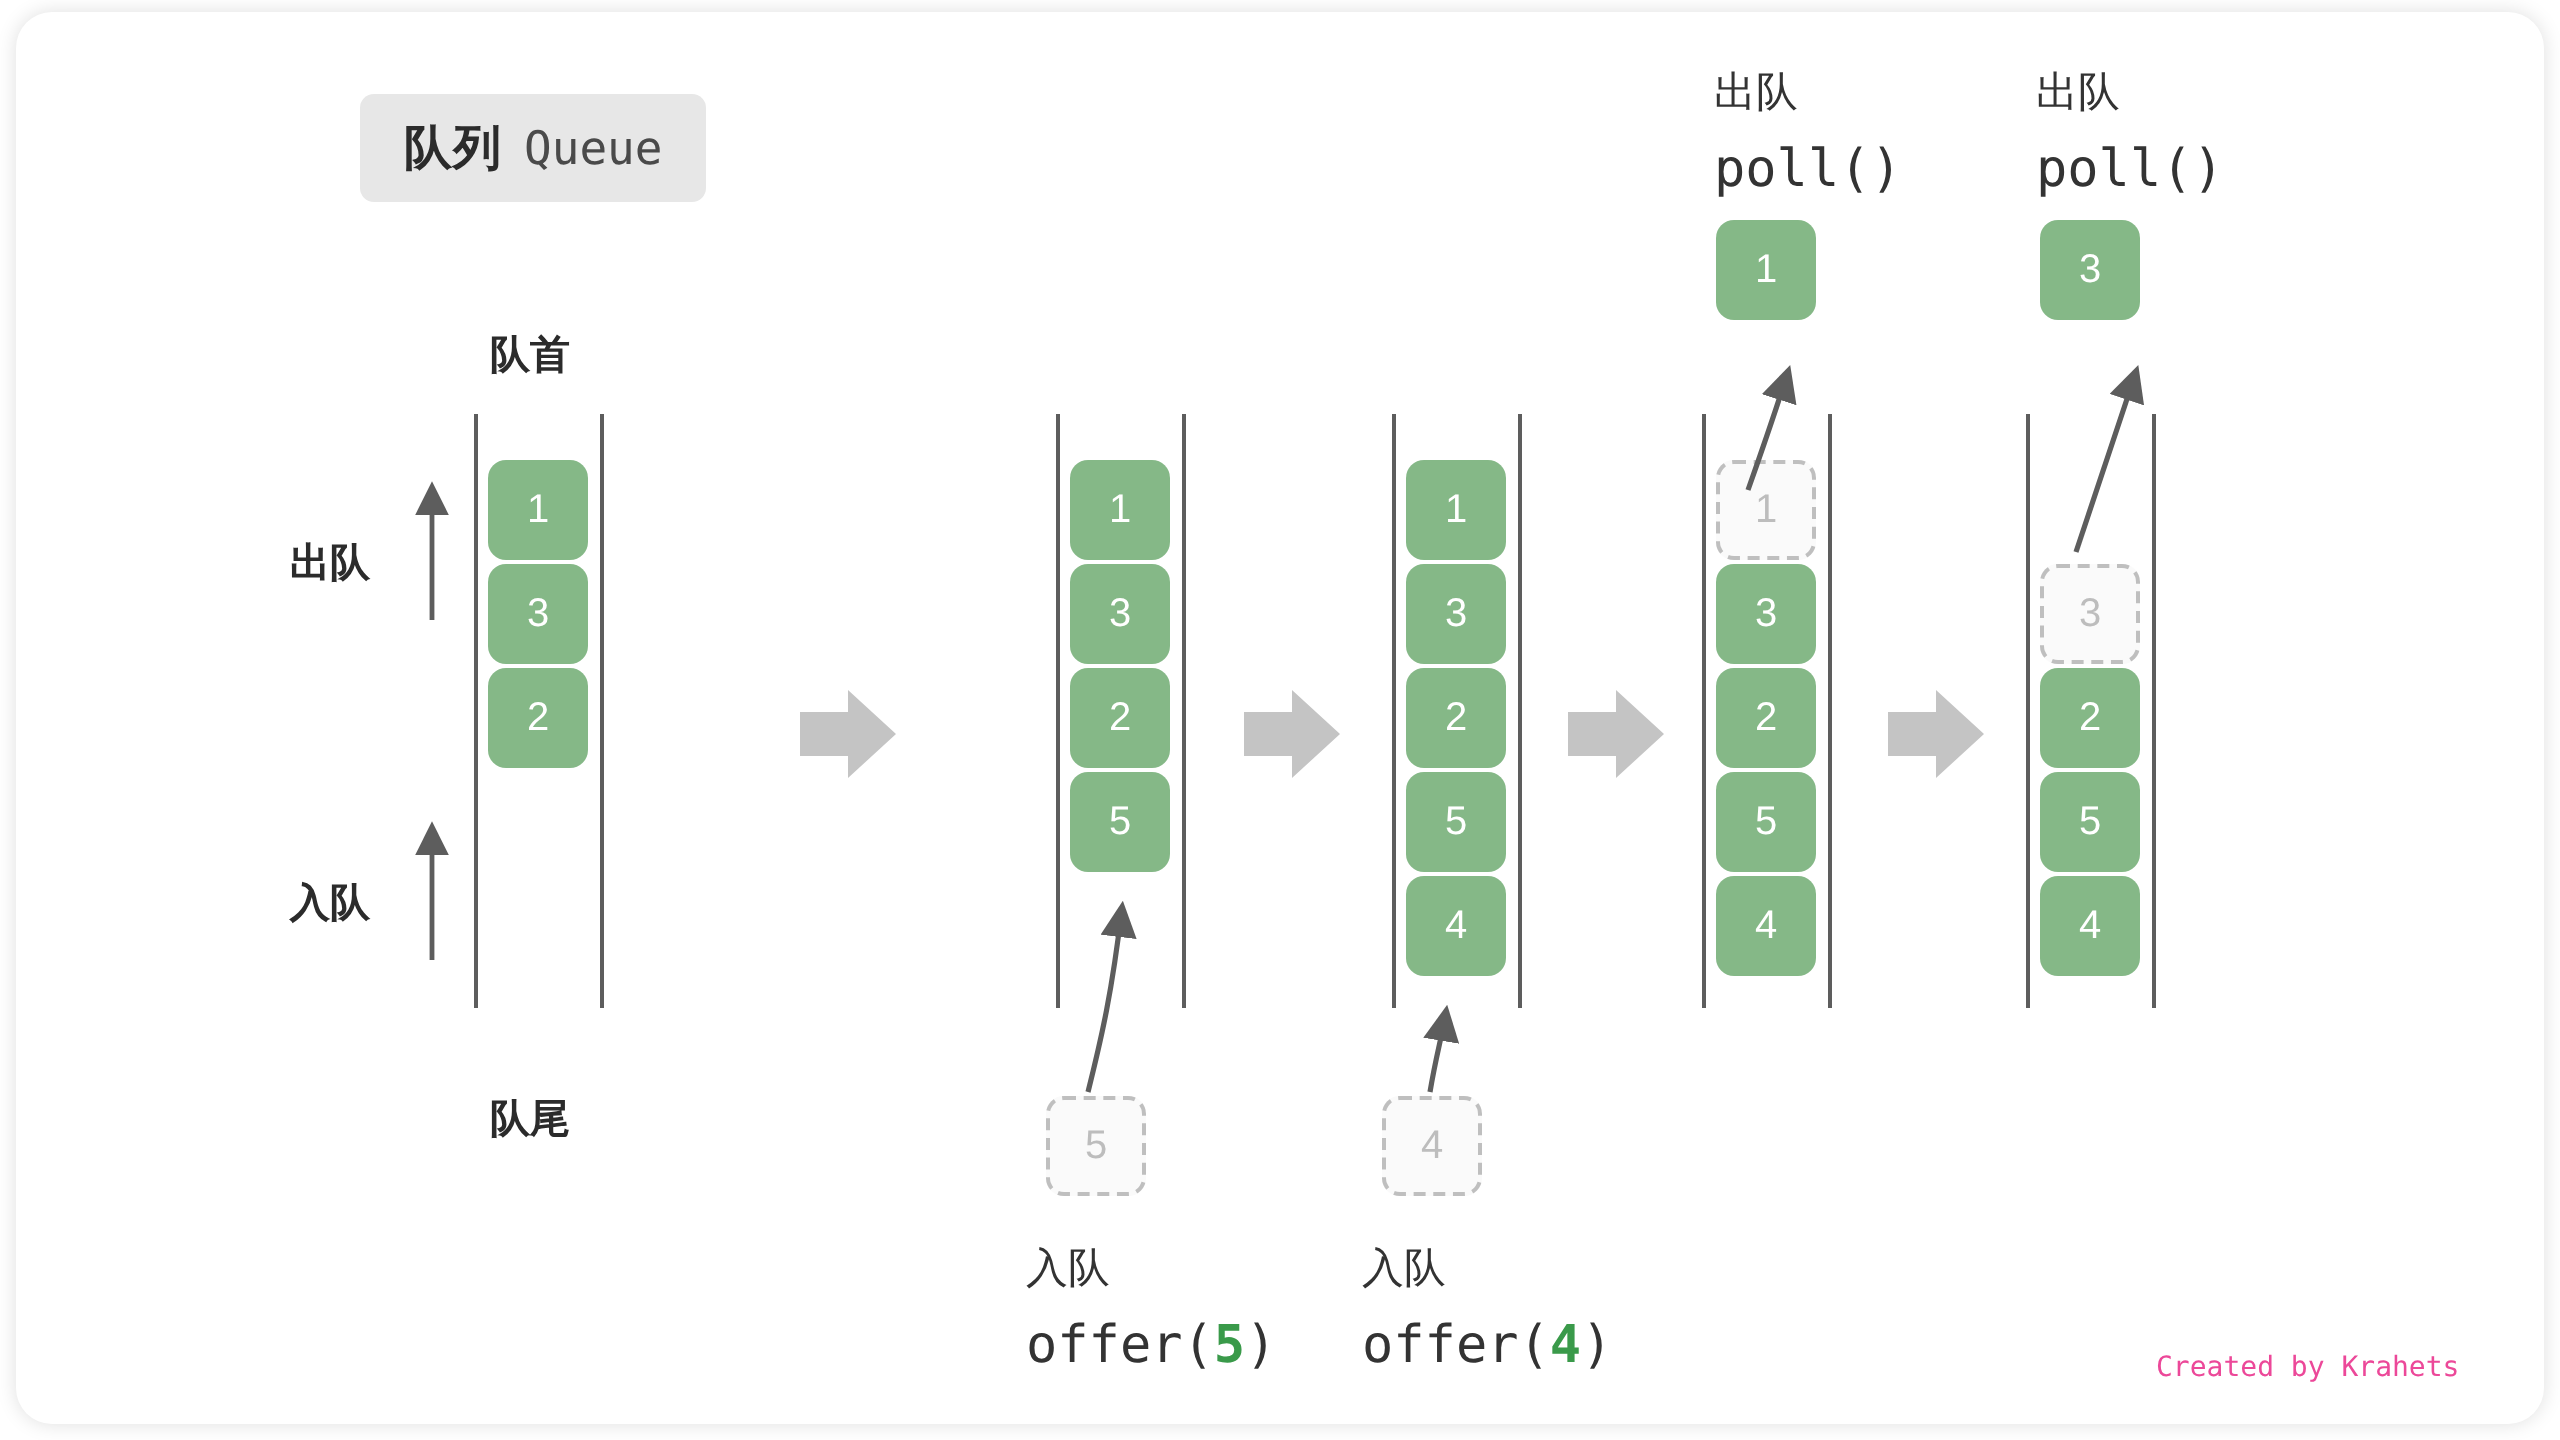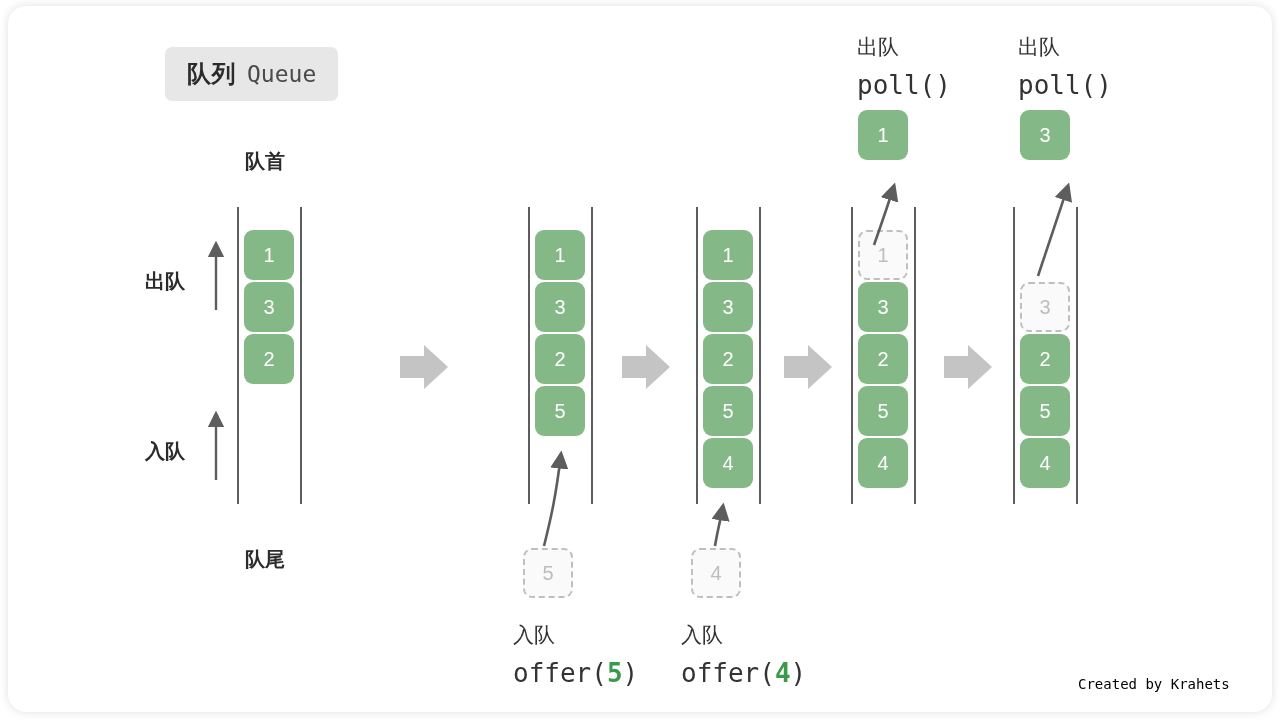--- a/index.html
+++ b/index.html
@@ -72,37 +72,37 @@
     border: 2px dashed #bfbfbf;
     color: #bdbdbd;
   }
 
   
   #ink { position: absolute; left:0; top:0; width:1264px; height:706px; pointer-events:none; }
 
   
   .credit {
     position: absolute;
-    font-size: 14px; color: #000000;
+    font-size: 14px; color: #ec4899;
     font-family: "DejaVu Sans Mono","Liberation Mono",monospace;
     white-space: nowrap;
   }
 </style>
 </head>
 <body>
 
 <div id="card">
 <div id="stage">
 
-  <div class="title-chip" style="left:157px; top:41px;">
+  <div class="title-chip" style="left:172px; top:41px;">
     <span class="title-cn">队列</span>
     <span class="title-en">Queue</span>
   </div>
 
-  <div class="cn-label" style="left:237px; top:142px;font-family:Liberation Serif, serif;">队首</div>
+  <div class="cn-label" style="left:237px; top:158px;font-family:Liberation Serif, serif;">队首</div>
   <div class="cn-label" style="left:237px; top:540px;">队尾</div>
 
   <div class="cn-label" style="left:137px; top:262px;">出队</div>
   <div class="cn-label" style="left:137px; top:432px;">入队</div>
 
   <div class="rail" style="left:229px; top:201px; height:297px;"></div>
   <div class="rail" style="left:292px; top:201px; height:297px;"></div>
   <div class="cell" style="left:236px; top:224px;">1</div>
   <div class="cell" style="left:236px; top:276px;">3</div>
   <div class="cell" style="left:236px; top:328px;">2</div>

